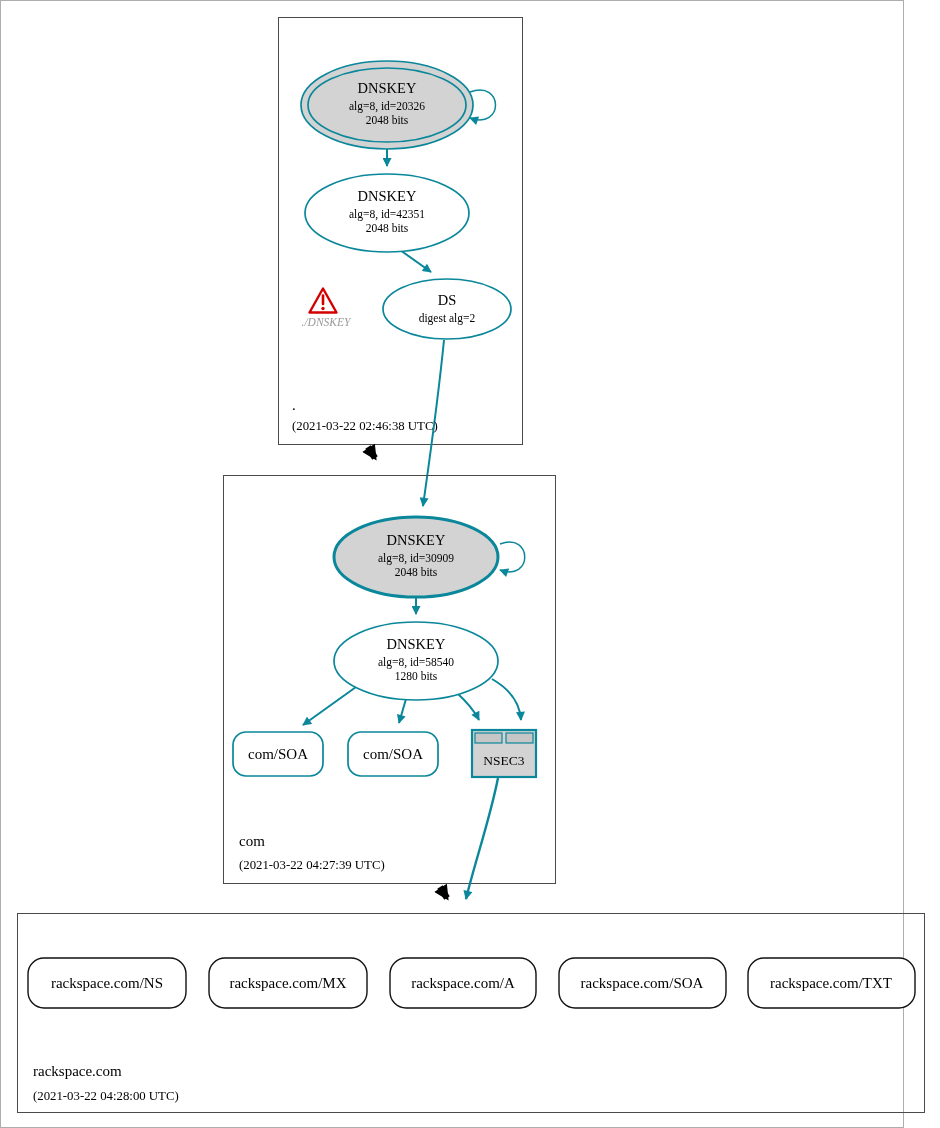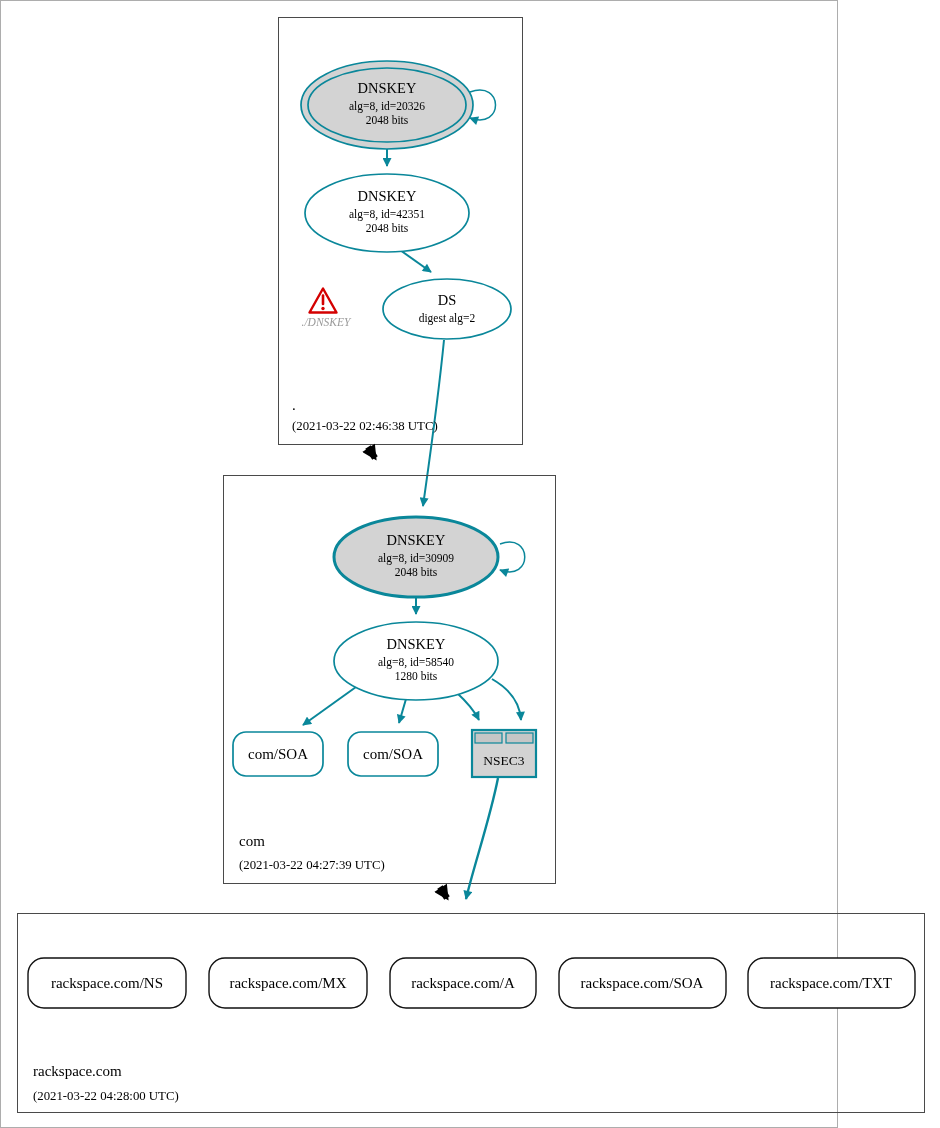--- a/index.html
+++ b/index.html
@@ -1,17 +1,17 @@
 <!DOCTYPE html>
 <html><head>
 <meta charset="utf-8">
 <style>
   html,body{margin:0;padding:0;background:#ffffff;}
   .canvas{
-    position:relative;width:838px;height:1128px;background:#ffffff;
+    position:relative;width:904px;height:1128px;background:#ffffff;
     border:1px solid #adadad;box-sizing:border-box;
     font-family:"Liberation Serif","DejaVu Serif",serif;
   }
   svg{display:block;}
   text{fill:#000000;font-family:"Liberation Serif","DejaVu Serif",serif;}
   .n-title{font-size:14.5px;text-anchor:middle;}
   .n-detail{font-size:11.5px;text-anchor:middle;}
   .n-label{font-size:15px;text-anchor:middle;}
   .nsec3-label{font-size:13.5px;text-anchor:middle;}
   .z-name{font-size:15px;text-anchor:start;}

